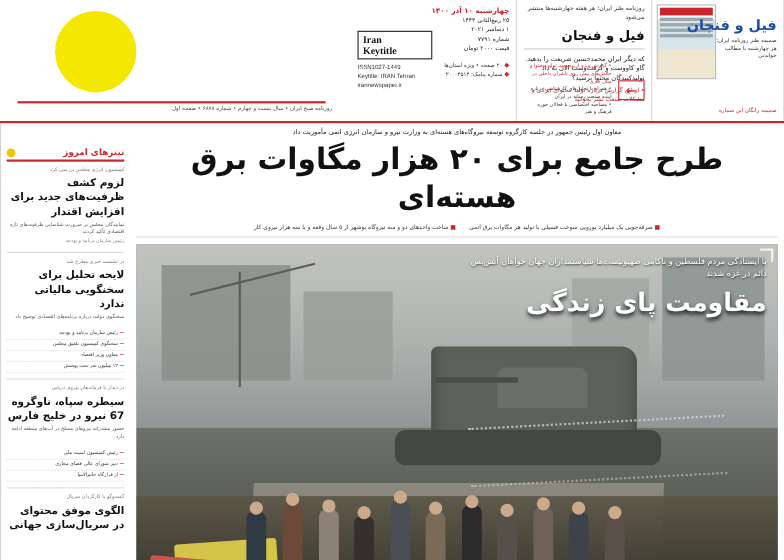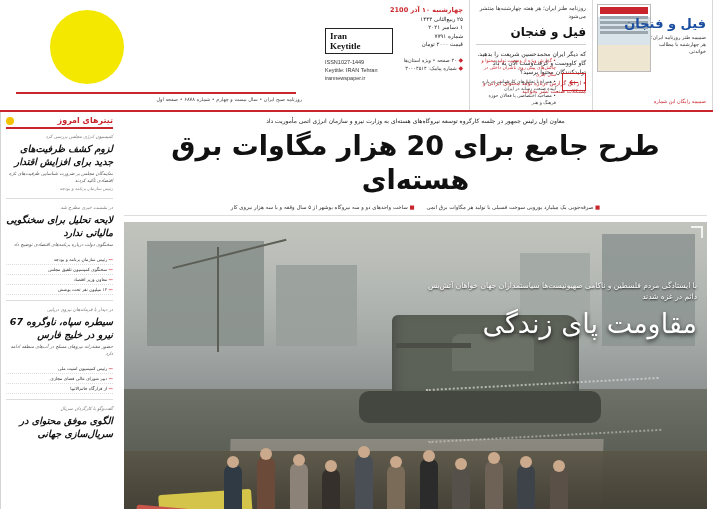--- a/index.html
+++ b/index.html
@@ -280,21 +280,21 @@
     height: 397px;
     box-sizing: border-box;
   }
 
   
   .sidebar {
     flex: 0 0 118px;
     width: 118px;
     border-left: 1px solid #d4d4d4;
     box-sizing: border-box;
-    padding: 4px 5px;
+    padding: 22px 5px;
     direction: rtl;
   }
   .side-header {
     display: flex;
     align-items: center;
     justify-content: space-between;
     border-bottom: 2px solid #c9252c;
     padding-bottom: 2px;
     margin-bottom: 4px;
   }
@@ -304,21 +304,20 @@
     color: #c9252c;
   }
   .side-header .dotmark {
     width: 8px;
     height: 8px;
     border-radius: 50%;
     background: #f4c300;
   }
   .side-item {
     margin-bottom: 7px;
-    font-style: italic;
   }
   .side-kicker {
     font-size: 4.6px;
     color: #777;
     line-height: 7px;
     text-align: right;
   }
   .side-title {
     font-size: 9.5px;
     font-weight: bold;
@@ -572,25 +571,24 @@
     top: 10px;
     width: 48%;
     text-align: right;
     direction: rtl;
   }
   .ov-kicker {
     font-size: 7.5px;
     color: #ffffff;
     line-height: 11px;
     text-shadow: 0 1px 2px rgba(0,0,0,0.85);
-    margin-top: 48px;
   }
   .ov-title {
-    font-size: 27px;
-    font-weight: normal;
+    font-size: 23px;
+    font-weight: bold;
     color: #ffffff;
     line-height: 28px;
     margin-top: 8px;
     text-shadow: 0 2px 4px rgba(0,0,0,0.8);
   }
 
   .photo-corner {
     position: absolute;
     right: 4px;
     top: 4px;
@@ -631,21 +629,21 @@
         <div class="strip-lines">
           <div class="red">• گزارش ویژه از وضعیت تولید محتوا و چالش‌های پیش روی ناشران داخلی در سال جاری</div>
           <div>• همراه با تحلیل‌های کارشناسی درباره آینده صنعت رسانه در ایران</div>
           <div>• مصاحبه اختصاصی با فعالان حوزه فرهنگ و هنر</div>
         </div>
       </div>
     </div>
 
     <div class="masthead-left">
       <div class="date-lines">
-        <div class="big">چهارشنبه ۱۰ آذر 2100</div>
+        <div class="big">چهارشنبه ۱۰ آذر ۱۴۰۰</div>
         <div>۲۵ ربیع‌الثانی ۱۴۴۳</div>
         <div>۱ دسامبر ۲۰۲۱</div>
         <div>شماره ۷۷۹۱</div>
         <div>قیمت ۲۰۰۰ تومان</div>
       </div>
       <div class="bullets">
         <div><span class="dot">◆</span> <span>۲۰ صفحه • ویژه استان‌ها</span></div>
         <div><span class="dot">◆</span> <span>شماره پیامک: ۳۰۰۰۴۵۱۴</span></div>
       </div>
       <div style="position:absolute; left:5px; top:28px;">
@@ -665,21 +663,21 @@
       <div class="logo-sun"></div>
       <div class="logo-under"></div>
       <div class="logo-meta">روزنامه صبح ایران • سال بیست و چهارم • شماره ۶۸۷۸ • صفحه اول</div>
     </div>
   </div>
 
   <div class="body-area">
 
     <div class="main-col">
       <div class="lead-kicker">معاون اول رئیس جمهور در جلسه کارگروه توسعه نیروگاه‌های هسته‌ای به وزارت نیرو و سازمان انرژی اتمی مأموریت داد</div>
-      <div class="lead-title">طرح جامع برای 20 هزار مگاوات برق هسته‌ای</div>
+      <div class="lead-title">طرح جامع برای ۲۰ هزار مگاوات برق هسته‌ای</div>
       <div class="lead-bullets">
         <div class="lb"><span class="sq">■</span> <span>صرفه‌جویی یک میلیارد یورویی سوخت فسیلی با تولید هر مگاوات برق اتمی</span></div>
         <div class="lb"><span class="sq">■</span> <span>ساخت واحدهای دو و سه نیروگاه بوشهر از ۵ سال وقفه و با سه هزار نیروی کار</span></div>
       </div>
 
       <div class="photo-wrap">
         <div class="sky"></div>
         <div class="dust"></div>
         <div class="bldg b1"></div>
         <div class="bldg b2"></div>

